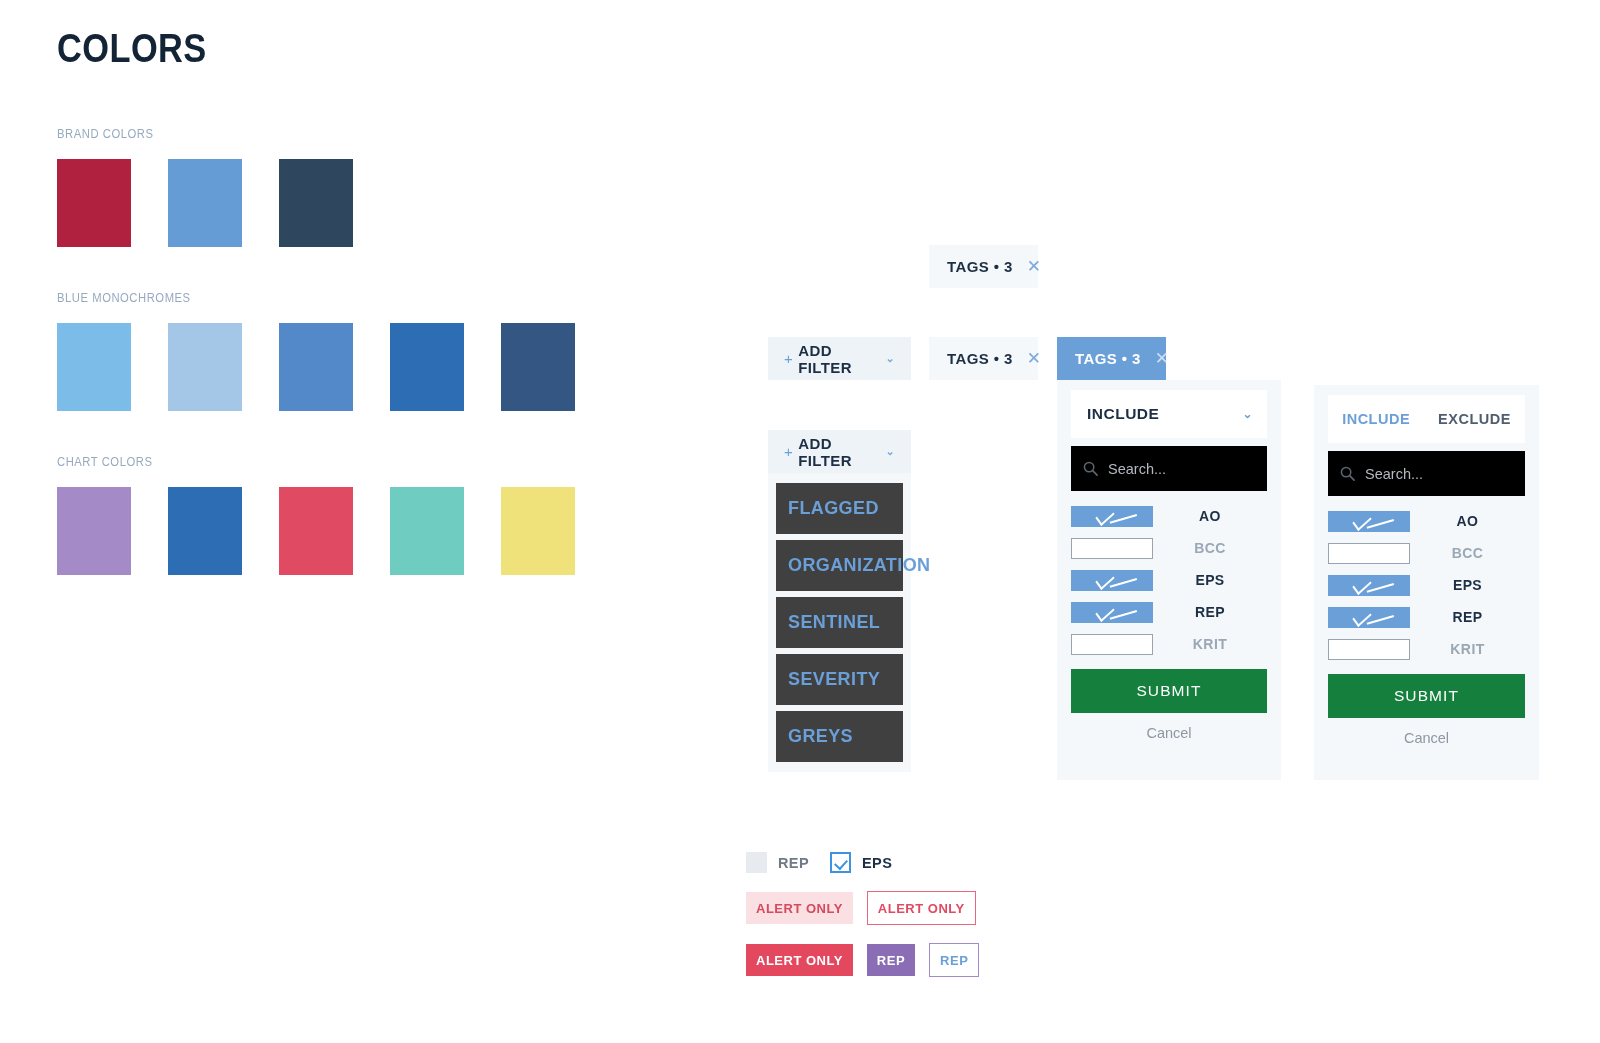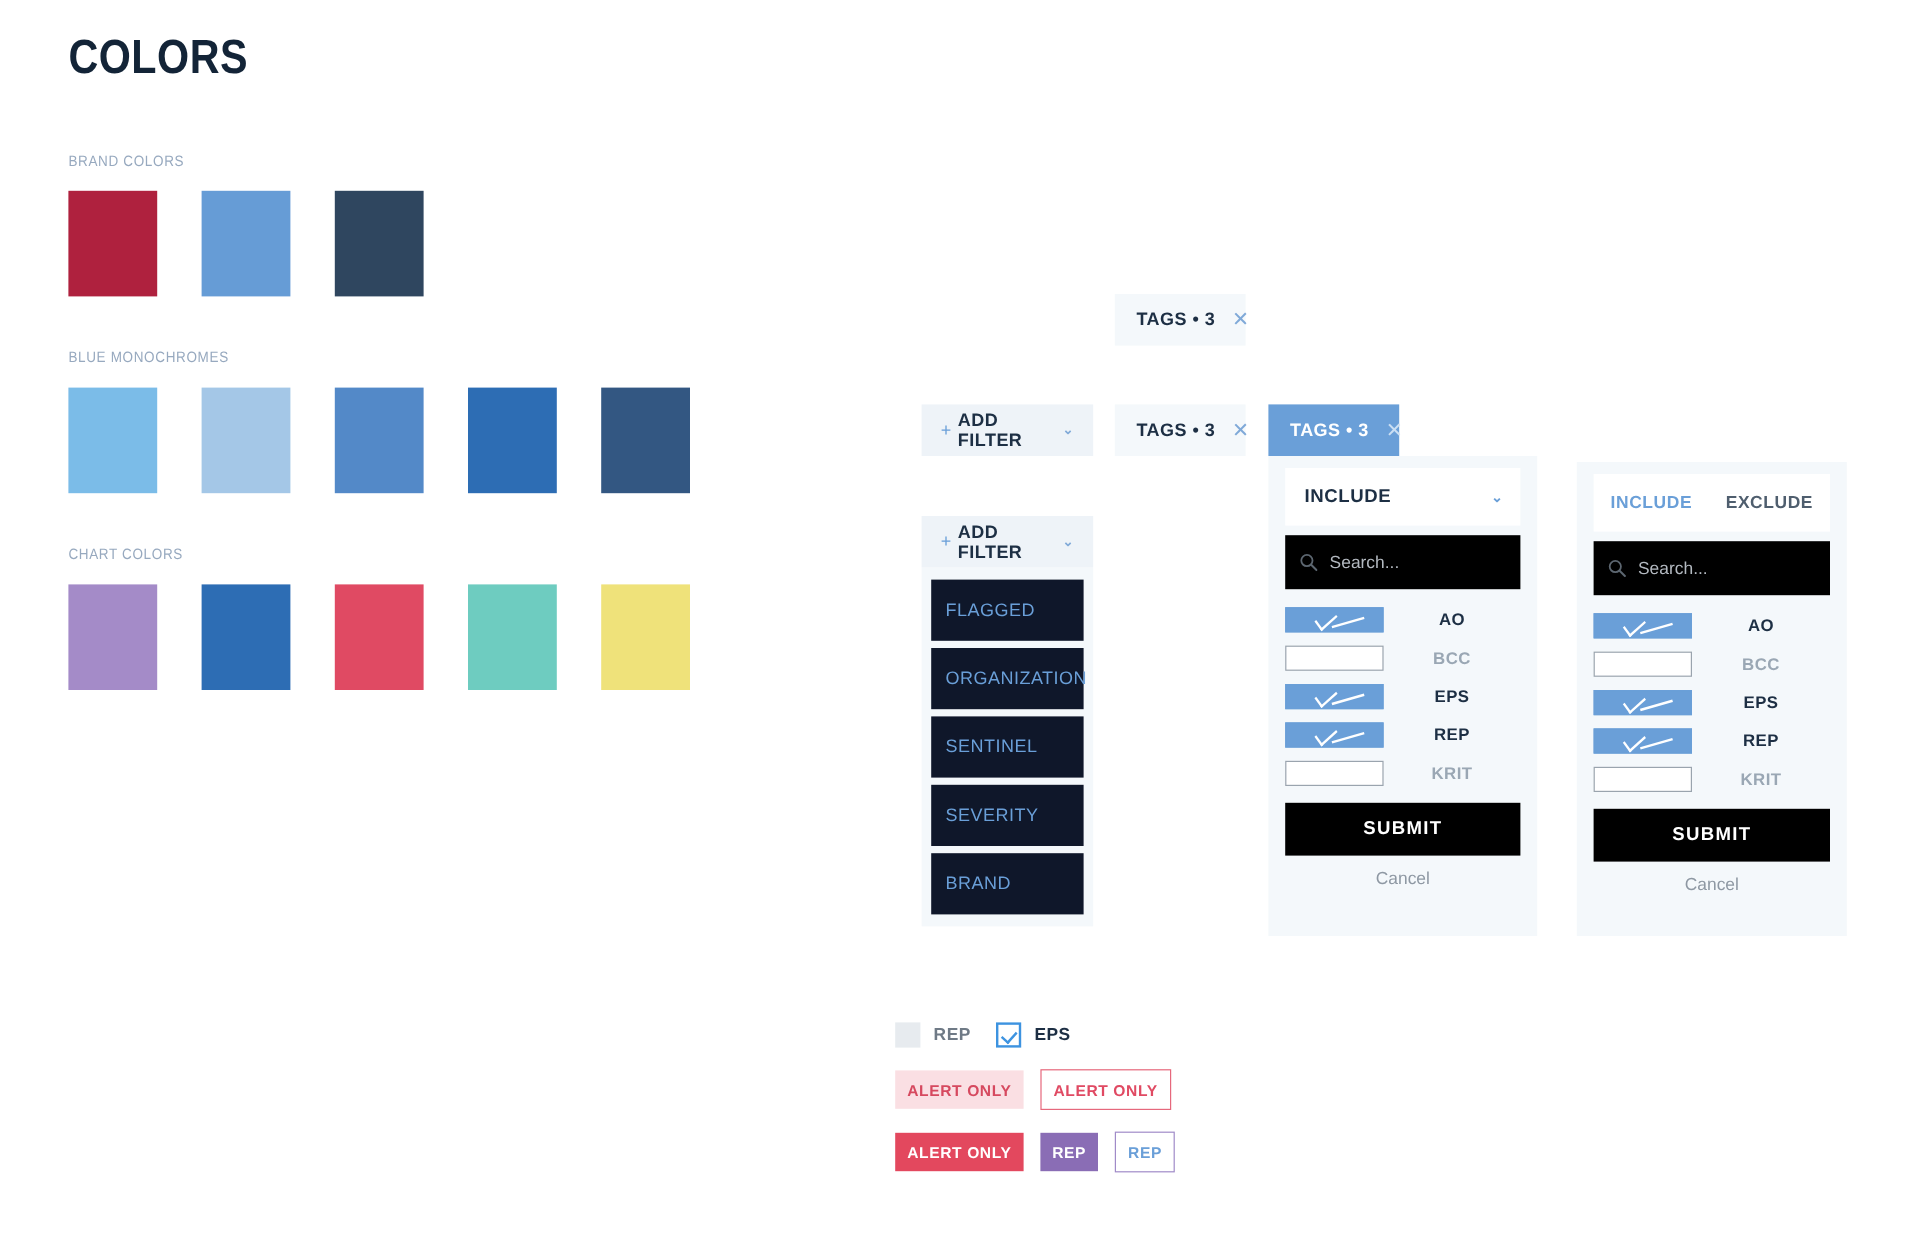--- a/index.html
+++ b/index.html
@@ -91,27 +91,27 @@
   #chip-tags-mid { position: absolute; left: 929px; top: 337px; width: 109px; }
   #chip-tags-active { position: absolute; left: 1057px; top: 337px; width: 109px; }
 
   
   #filter-dropdown { position: absolute; left: 768px; top: 430px; width: 143px; }
   #filter-dropdown .menu-body {
     background: #f4f8fb;
     padding: 4px 8px 10px 8px;
   }
   .menu-item {
-    background: #0f172a;
+    background: #404040;
     height: 51px;
     display: flex; align-items: center;
     padding-left: 12px;
     margin-top: 6px;
     font-family: "Liberation Sans Narrow", "Liberation Sans", sans-serif;
-    font-size: 15px; font-weight: 400; letter-spacing: 0.4px;
+    font-size: 18px; font-weight: 700; letter-spacing: 0.4px;
     color: #6a9fd8;
   }
 
   
   .popover {
     position: absolute;
     background: #f4f8fb;
     padding: 10px 14px 18px 14px;
   }
   #popover-include { left: 1057px; top: 380px; width: 224px; height: 400px; }
@@ -190,26 +190,26 @@
     flex: 1;
     text-align: center;
     font-family: "Liberation Sans Narrow", "Liberation Sans", sans-serif;
     font-size: 14px; font-weight: 700; letter-spacing: 0.4px;
     color: #1d2f44;
   }
   .opt-label.is-dim { color: #9aa7b4; }
 
   .btn-submit {
     margin-top: 12px;
-    background: #000000;
+    background: #15803d;
     height: 44px;
     display: flex; align-items: center; justify-content: center;
     color: #ffffff;
     font-family: "Liberation Sans Narrow", "Liberation Sans", sans-serif;
-    font-size: 15.5px; font-weight: 700; letter-spacing: 1.1px;
+    font-size: 15.5px; font-weight: 400; letter-spacing: 1.1px;
   }
   .btn-cancel {
     height: 40px;
     display: flex; align-items: center; justify-content: center;
     color: #8e98a3;
     font-family: Liberation Sans, sans-serif;
     font-size: 14.5px;
   }
 
   
@@ -330,21 +330,21 @@
         <span class="plus">+</span>
         <span>ADD FILTER</span>
       </span>
       <span class="caret">⌄</span>
     </div>
     <div class="menu-body">
       <div class="menu-item">FLAGGED</div>
       <div class="menu-item">ORGANIZATION</div>
       <div class="menu-item">SENTINEL</div>
       <div class="menu-item">SEVERITY</div>
-      <div class="menu-item">BRAND</div>
+      <div class="menu-item">GREYS</div>
     </div>
   </div>
 
   <div id="popover-include" class="popover">
     <div class="pop-select">
       <span>INCLUDE</span>
       <span class="caret">⌄</span>
     </div>
     <div class="pop-search">
       <svg class="search-glyph" viewBox="0 0 16 16">

